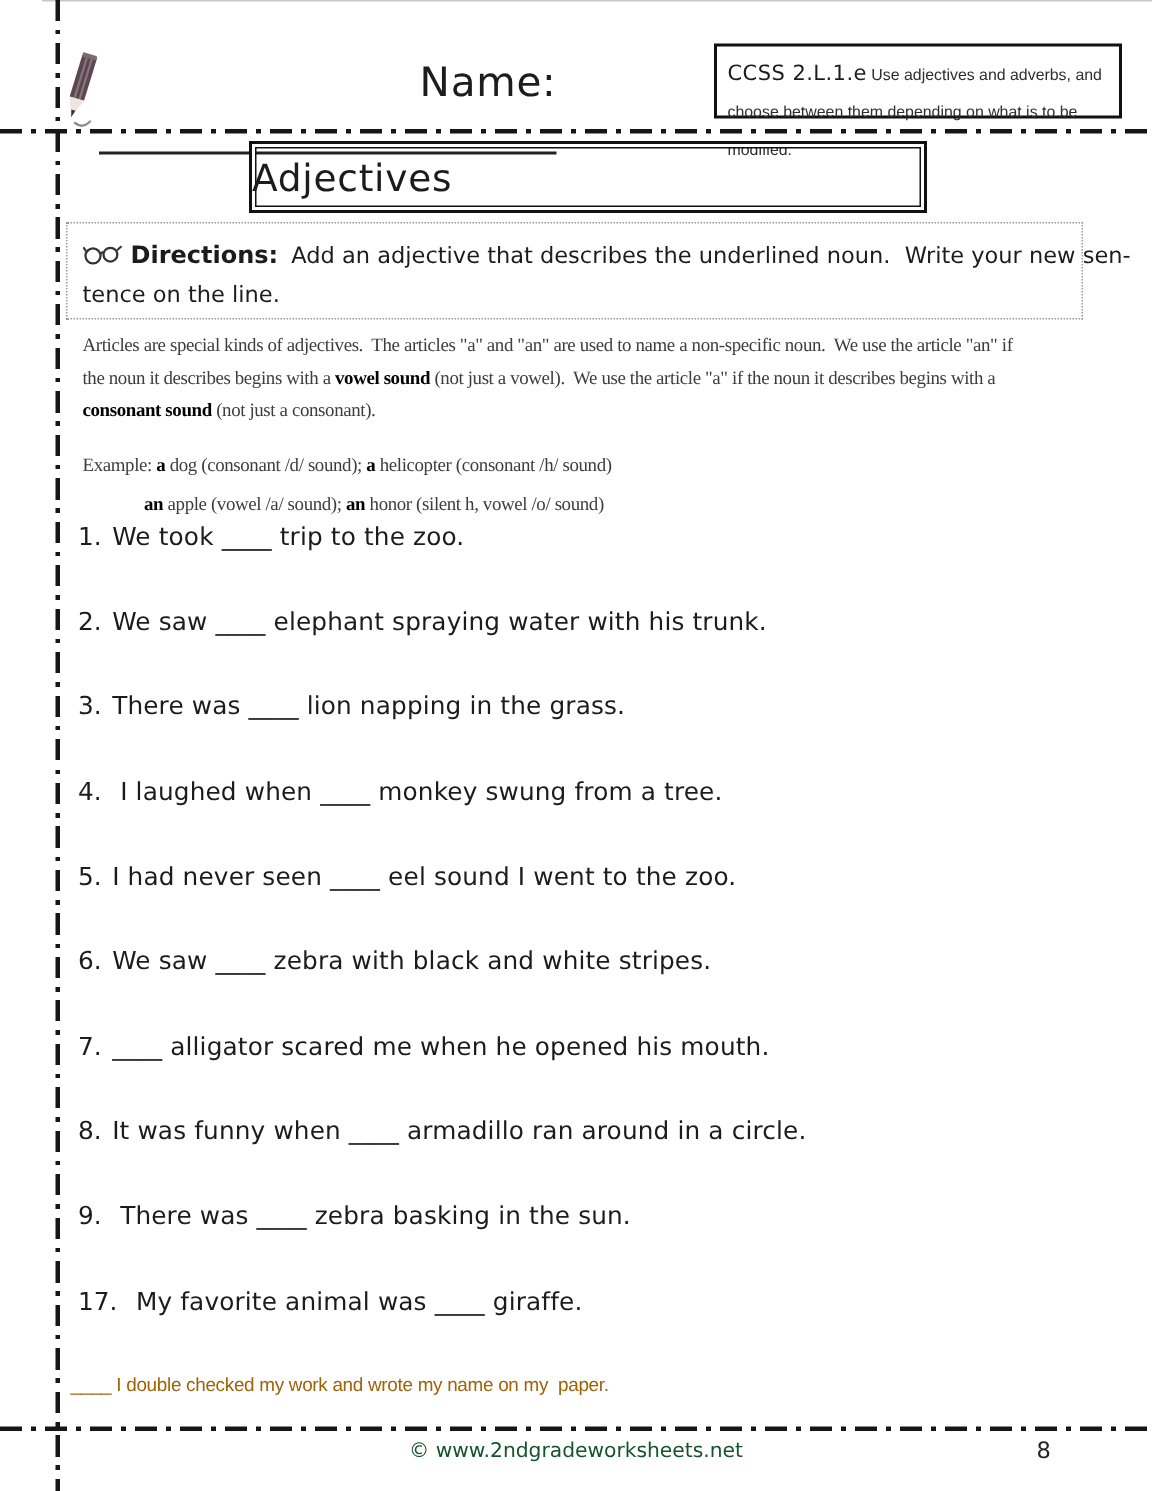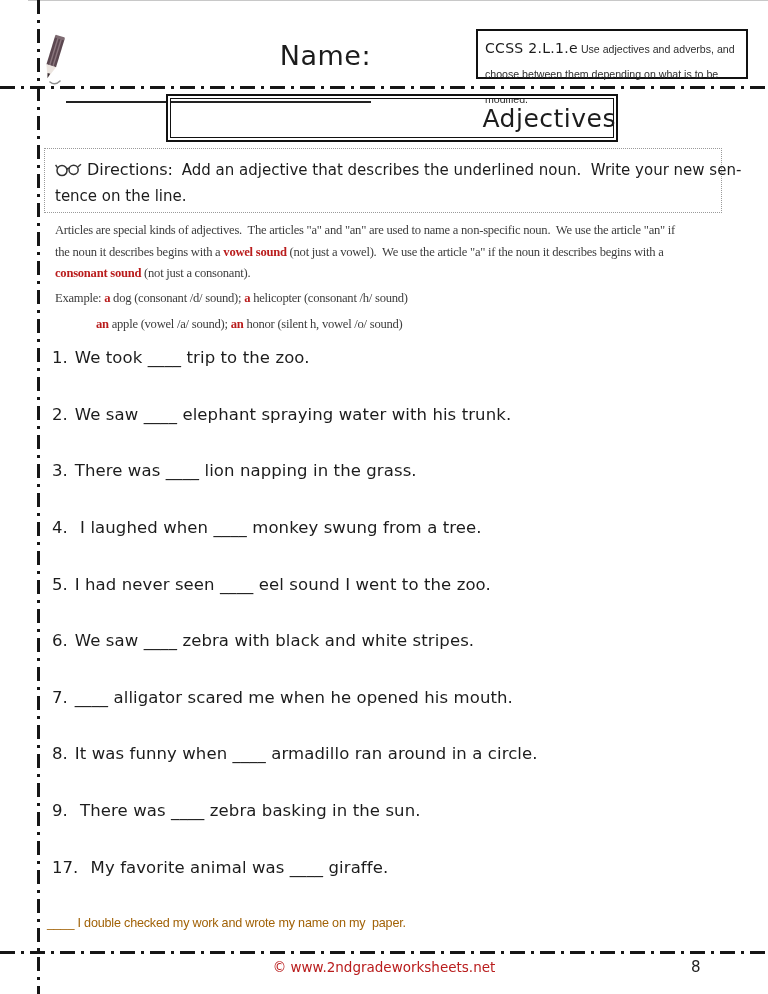--- a/index.html
+++ b/index.html
@@ -24,47 +24,47 @@
   .name-line{display:inline-block;width:305px;border-bottom:2px solid #222;height:30px;margin-left:2px;}
 
   .ccss-box{position:absolute;left:476px;top:29px;width:254px;height:36px;
     border:2px solid #111;padding:5px 7px;line-height:1.55;}
   .ccss-code{font-size:14px;letter-spacing:0.3px;white-space:nowrap;text-align:right;}
   .ccss-text{font-size:10.6px;color:#2e2e2e;font-family:"Liberation Sans",sans-serif;}
 
   
   .title-box{position:absolute;left:166px;top:94px;width:448px;height:44px;
     border:2px solid #111;box-shadow:inset 0 0 0 2px #fff, inset 0 0 0 3px #111;
-    display:flex;align-items:center;justify-content:flex-end;}
+    display:flex;align-items:center;justify-content:flex-start;}
   .title-text{font-size:25px;letter-spacing:0.5px;}
 
   
   .dir-box{position:absolute;left:44px;top:148px;width:656px;height:47px;
     border:1px dotted #9a9a9a;padding:8px 10px;font-size:15px;line-height:1.6;}
   .dir-line{white-space:pre;}
-  .dir-label{font-weight:normal;font-size:16px;margin:0 4px 0 5px;}
+  .dir-label{font-weight:bold;font-size:16px;margin:0 4px 0 5px;}
   .glasses{vertical-align:-2px;}
 
   
   .note{position:absolute;left:55px;top:220px;width:680px;color:#3d3d3d;
     font-family:Liberation Serif, serif;font-size:12.6px;letter-spacing:-0.25px;}
   .note-line{white-space:pre;line-height:1.72;}
-  .seg-b{font-weight:bold;color:#b91c1c;}
-  .note-ex1{margin-top:3px;}
+  .seg-b{font-weight:bold;color:#000000;}
+  .note-ex1{margin-top:15px;}
   .note-ex2{margin-top:4px;margin-left:41px;}
 
   
   .q{position:absolute;left:52px;display:flex;white-space:pre;font-size:16.5px;}
   .qnum{margin-right:7px;}
   .qtext{letter-spacing:0.1px;}
 
   
   .selfcheck{position:absolute;left:47px;top:916px;font-family:"Liberation Sans",sans-serif;
     font-size:12.6px;color:#a16207;white-space:pre;letter-spacing:-0.2px;}
-  .footer-copy{position:absolute;left:0;right:0;top:959px;text-align:center;font-size:13.5px;color:#b91c1c;}
+  .footer-copy{position:absolute;left:0;right:0;top:959px;text-align:center;font-size:13.5px;color:#14532d;}
   .footer-page{position:absolute;left:691px;top:958px;font-size:15px;color:#222;}
 </style>
 </head>
 <body>
 
 <div id="page">
   <div class="top-edge"></div>
   <div class="vline"></div>
   <div class="hline h1"></div>
   <div class="hline h2"></div>

